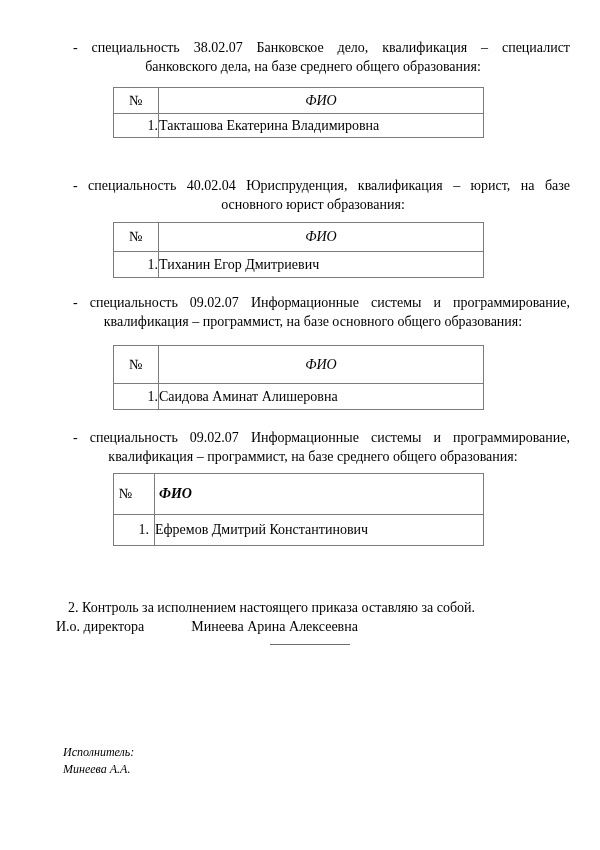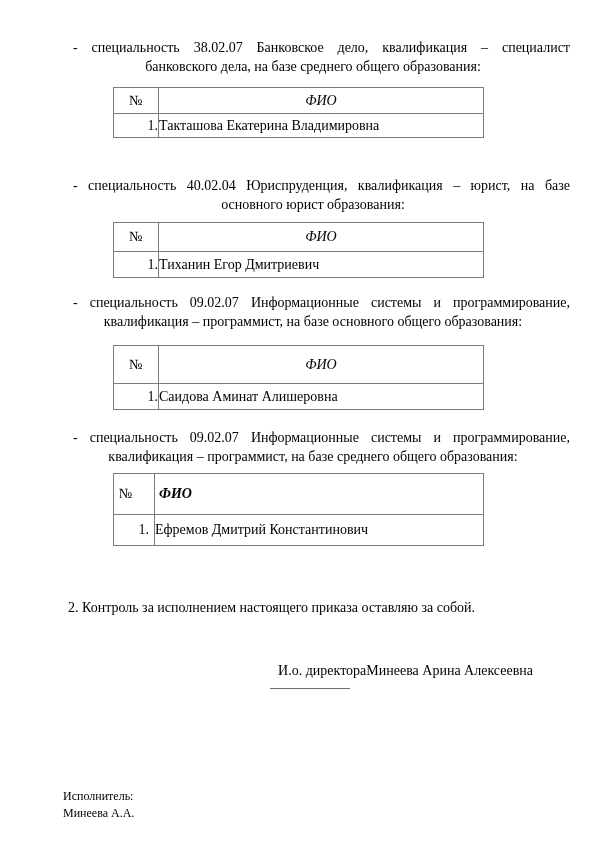--- a/index.html
+++ b/index.html
@@ -65,39 +65,40 @@
   .mt-p2 { margin-top: 38px; }
   .mt-t2 { margin-top: 8px; }
   .mt-p3 { margin-top: 15px; }
   .mt-t3 { margin-top: 14px; }
   .mt-p4 { margin-top: 18px; }
   .mt-t4 { margin-top: 7px; }
 
   .control { margin-top: 52px; line-height: 19px; text-align: left; margin-left: 12px; }
 
   .sig-row {
-    margin-top: 44px;
     display: flex;
-    justify-content: flex-end;
+    justify-content: flex-start;
     padding-right: 37px;
     line-height: 19px;
+    gap: 47px;
   }
   .sig-line {
     margin-top: 8px;
     margin-left: 214px;
     width: 80px;
     height: 0;
     border-bottom: 1px solid #6e6e6e;
   }
 
   .footer {
     margin-top: 99px;
     margin-left: 7px;
     font-size: 12px;
     line-height: 17px;
+    font-style: italic;
   }
 </style>
 </head>
 <body>
 
 <div class="page">
 
   <div class="para">
     <div class="p-line1">- специальность 38.02.07 Банковское дело, квалификация – специалист</div>
     <div class="p-line2">банковского дела, на базе среднего общего образования:</div>

